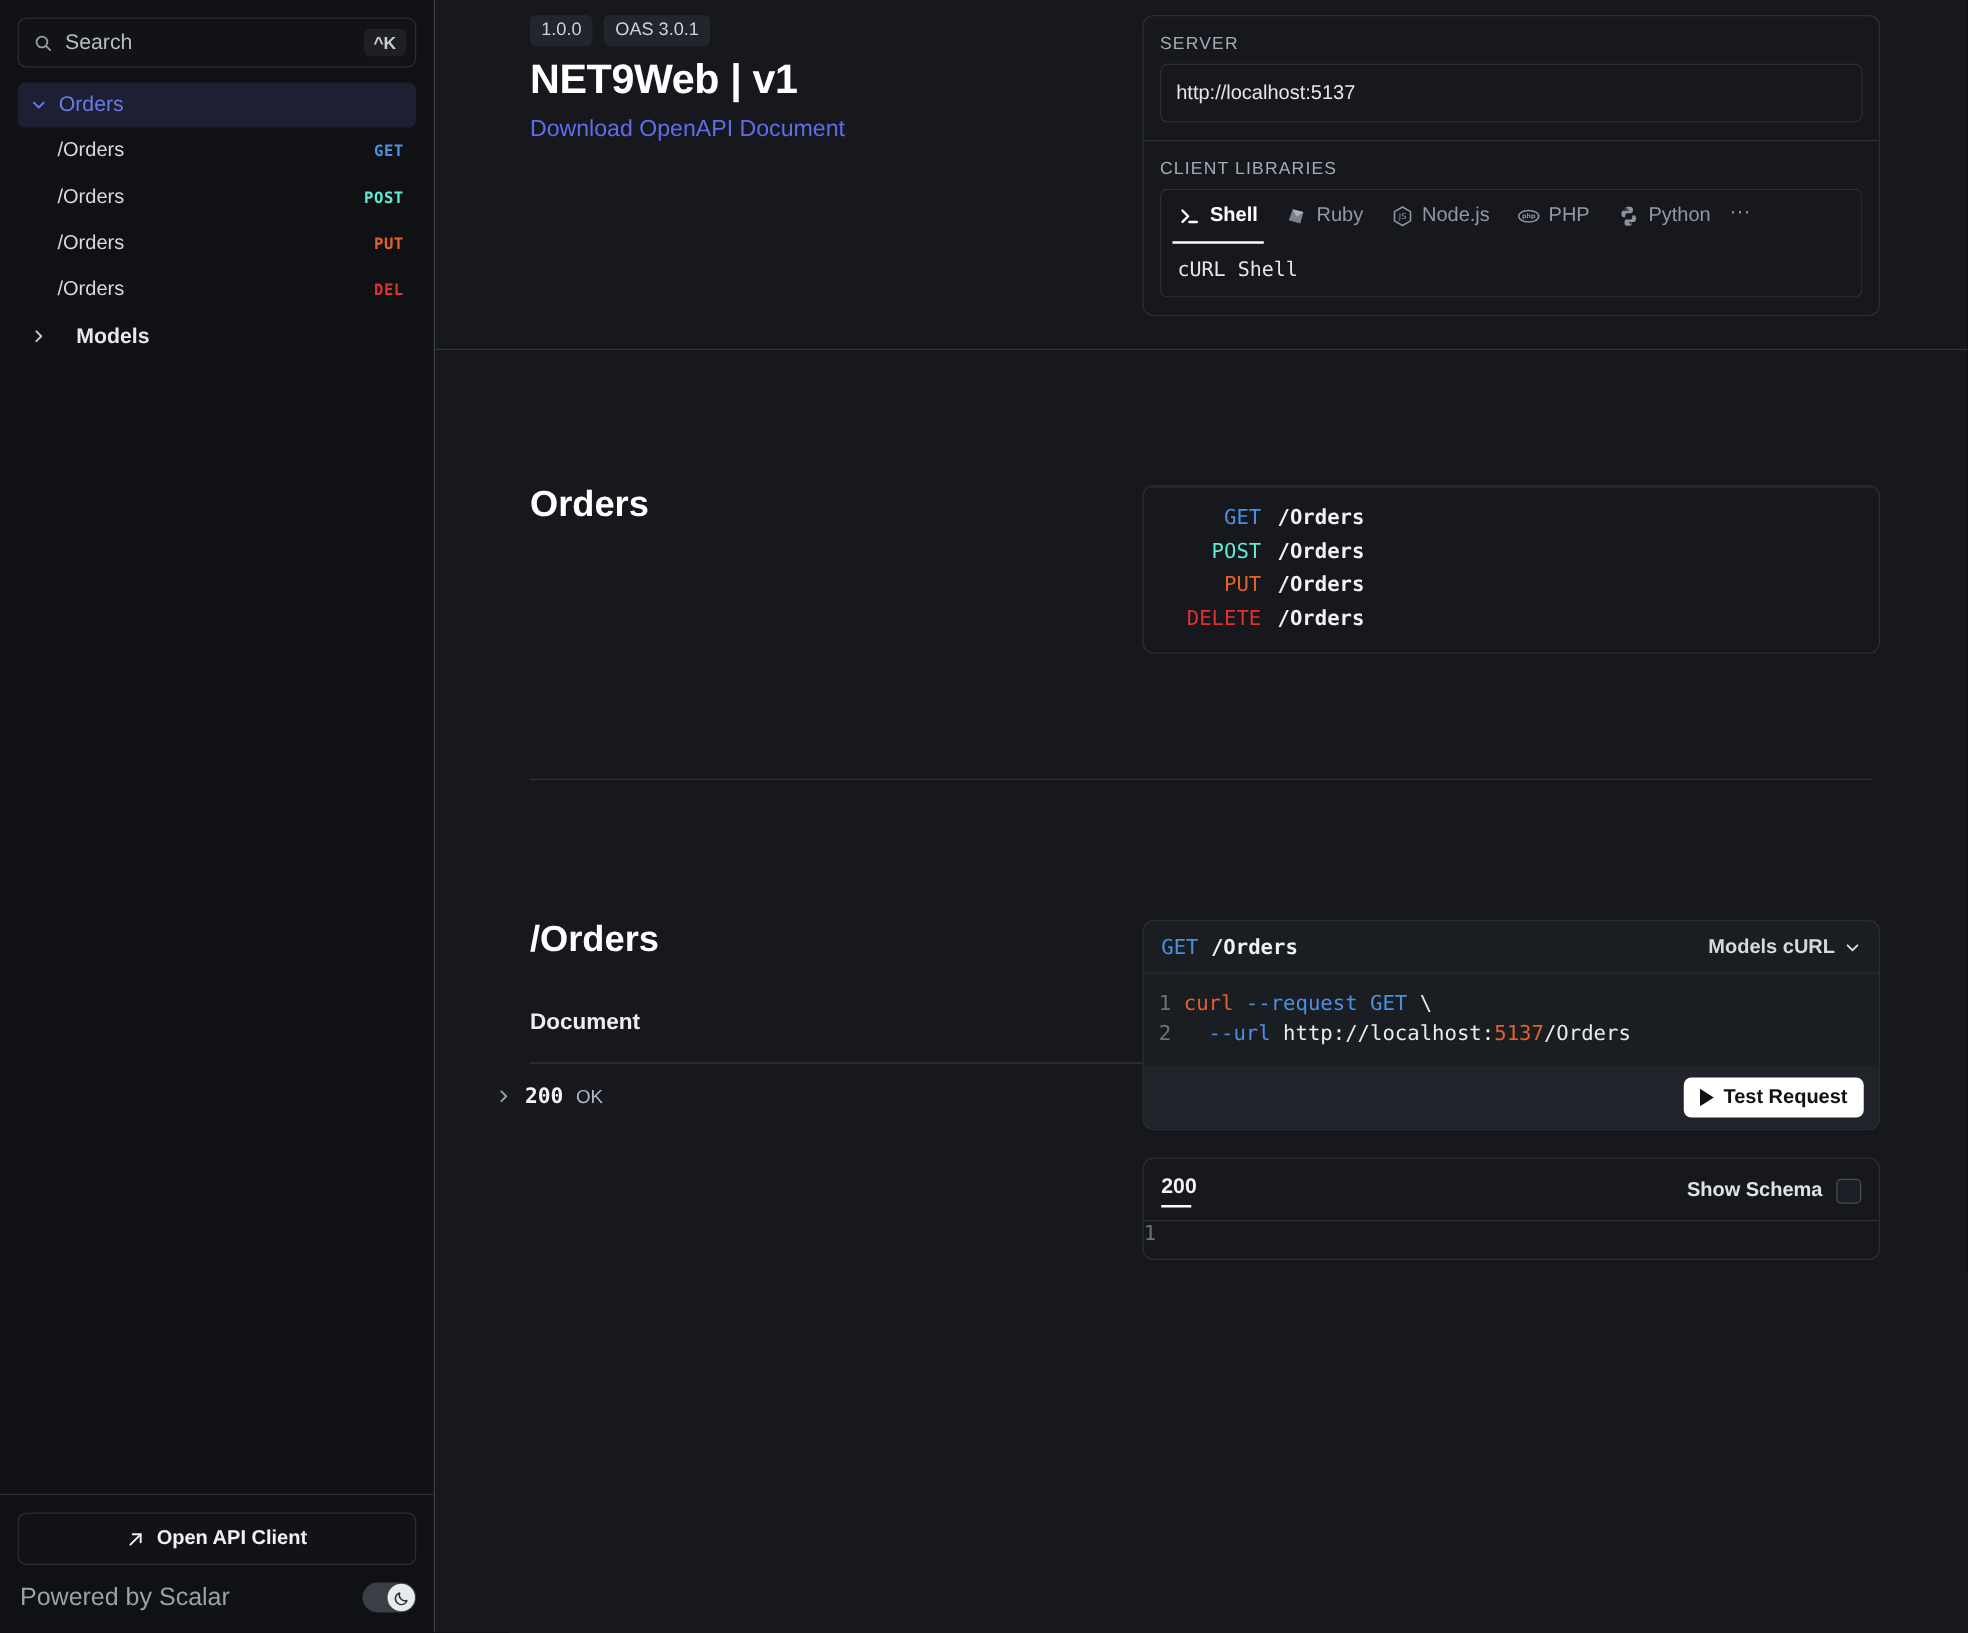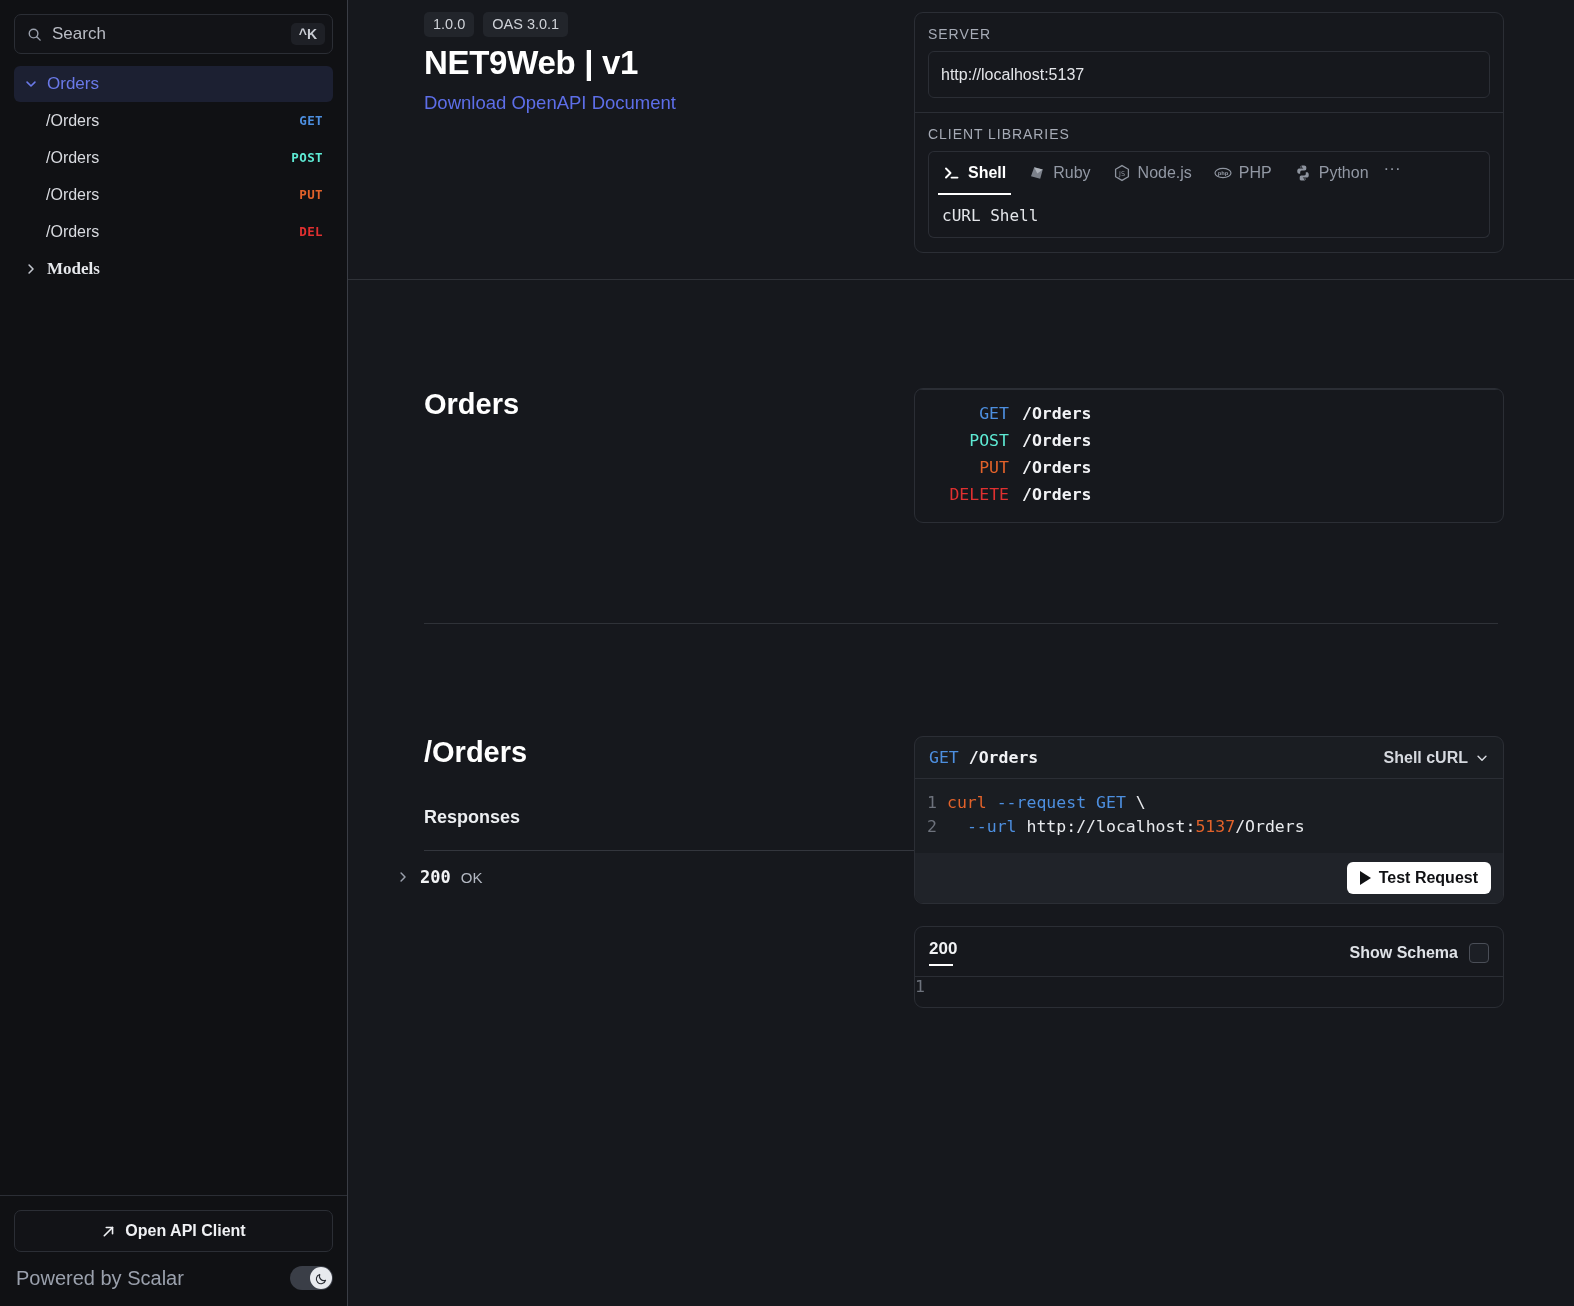--- a/index.html
+++ b/index.html
@@ -47,23 +47,23 @@
   }
   .method {
     font-family: "DejaVu Sans Mono", monospace; font-size: 12.5px;
     font-weight: 700; letter-spacing: .4px;
   }
   .m-get { color: #4d8fe0; }
   .m-post { color: #5eead4; }
   .m-put { color: #e2622a; }
   .m-del { color: #e03030; }
   .nav-models {
-    display: flex; align-items: center; gap: 9px;
+    display: flex; align-items: center; gap: 23px;
     height: 38px; padding: 0 10px; border-radius: 6px;
-    color: #e6e8ec; font-size: 17px; font-weight: 600; cursor: pointer; font-family: Liberation Serif, serif;
+    color: #e6e8ec; font-size: 17px; font-weight: 600; cursor: pointer;
   }
   .nav-models .chev { width: 14px; height: 14px; display:block; }
 
   .sidebar-footer {
     border-top: 1px solid #2b2e35;
     padding: 14px 14px 10px 14px;
   }
   .open-client-btn {
     width: 100%; height: 42px; border: 1px solid #2b2e35; border-radius: 7px;
     background: #121317; color: #f0f1f4; font-size: 16px; font-weight: 600;
@@ -350,40 +350,40 @@
           </div>
         </div>
       </div>
     </div>
 
     <div class="rule"></div>
 
     <div class="section op-section">
       <div class="sec-left">
         <h2 class="op-title">/Orders</h2>
-        <div class="op-sub">Responses</div>
+        <div class="op-sub">Document</div>
         <div class="op-hr"></div>
         <div class="resp-row">
           <svg class="resp-chev" viewBox="0 0 16 16" fill="none" stroke="#9aa0ac" stroke-width="1.7" stroke-linecap="round" stroke-linejoin="round">
             <polyline points="5.8,3.5 10.3,8 5.8,12.5"></polyline>
           </svg>
           <span class="resp-code">200</span>
           <span class="resp-text">OK</span>
         </div>
       </div>
 
       <div class="sec-right">
         <div class="code-card">
           <div class="code-head">
             <div class="code-head-left">
               <span class="m">GET</span>
               <span class="p">/Orders</span>
             </div>
             <div class="code-head-right">
-              <span>Shell cURL</span>
+              <span>Models cURL</span>
               <svg width="14" height="14" viewBox="0 0 16 16" fill="none" stroke="#d6d9df" stroke-width="1.7" stroke-linecap="round" stroke-linejoin="round">
                 <polyline points="3.5,6 8,10.5 12.5,6"></polyline>
               </svg>
             </div>
           </div>
           <div class="code-body">
             <div class="code-line">
               <span class="ln">1</span>
               <span><span class="tok-cmd">curl</span>
               <span class="tok-flag">--request</span>

